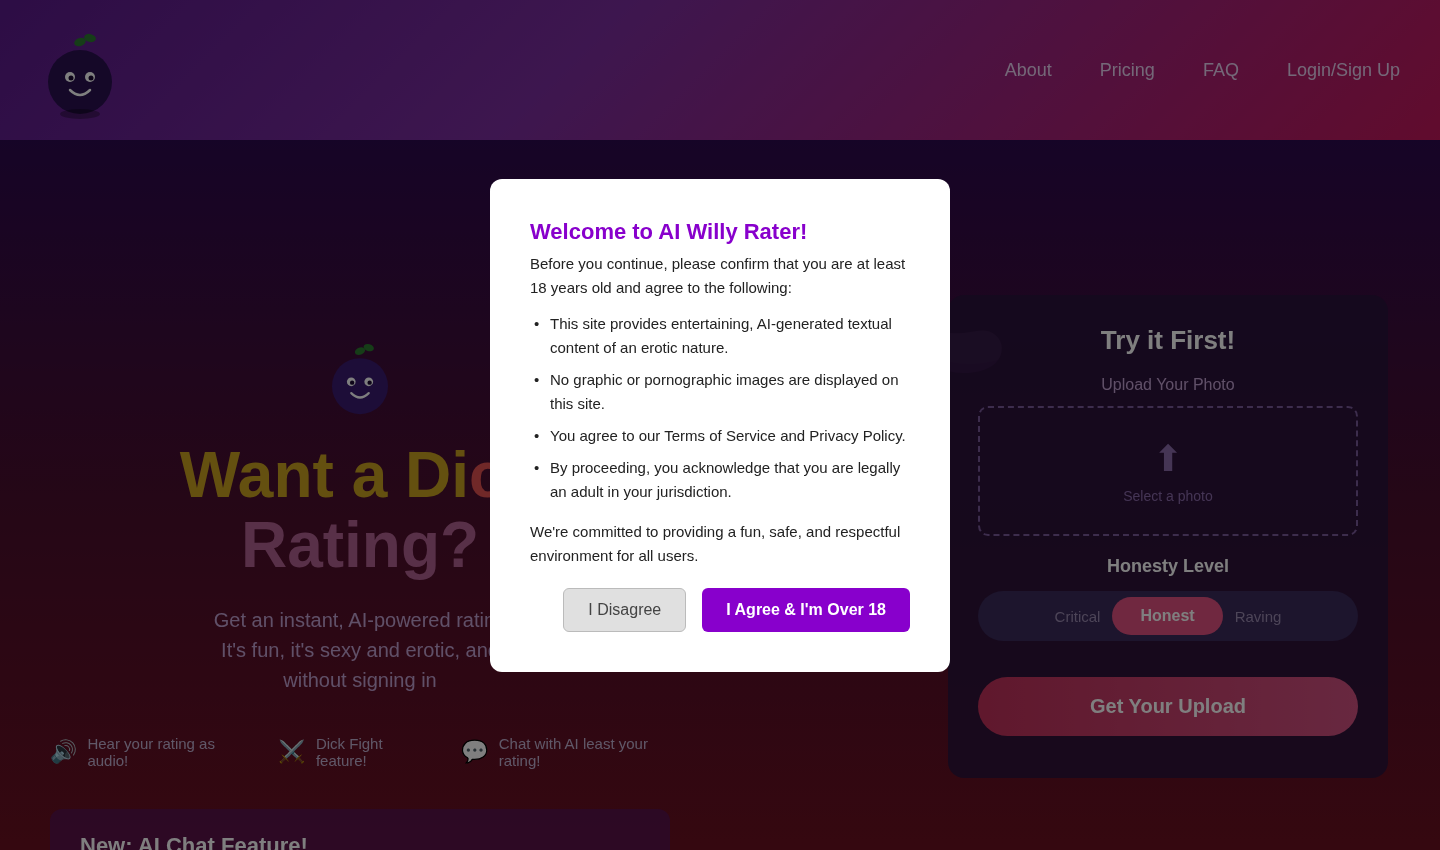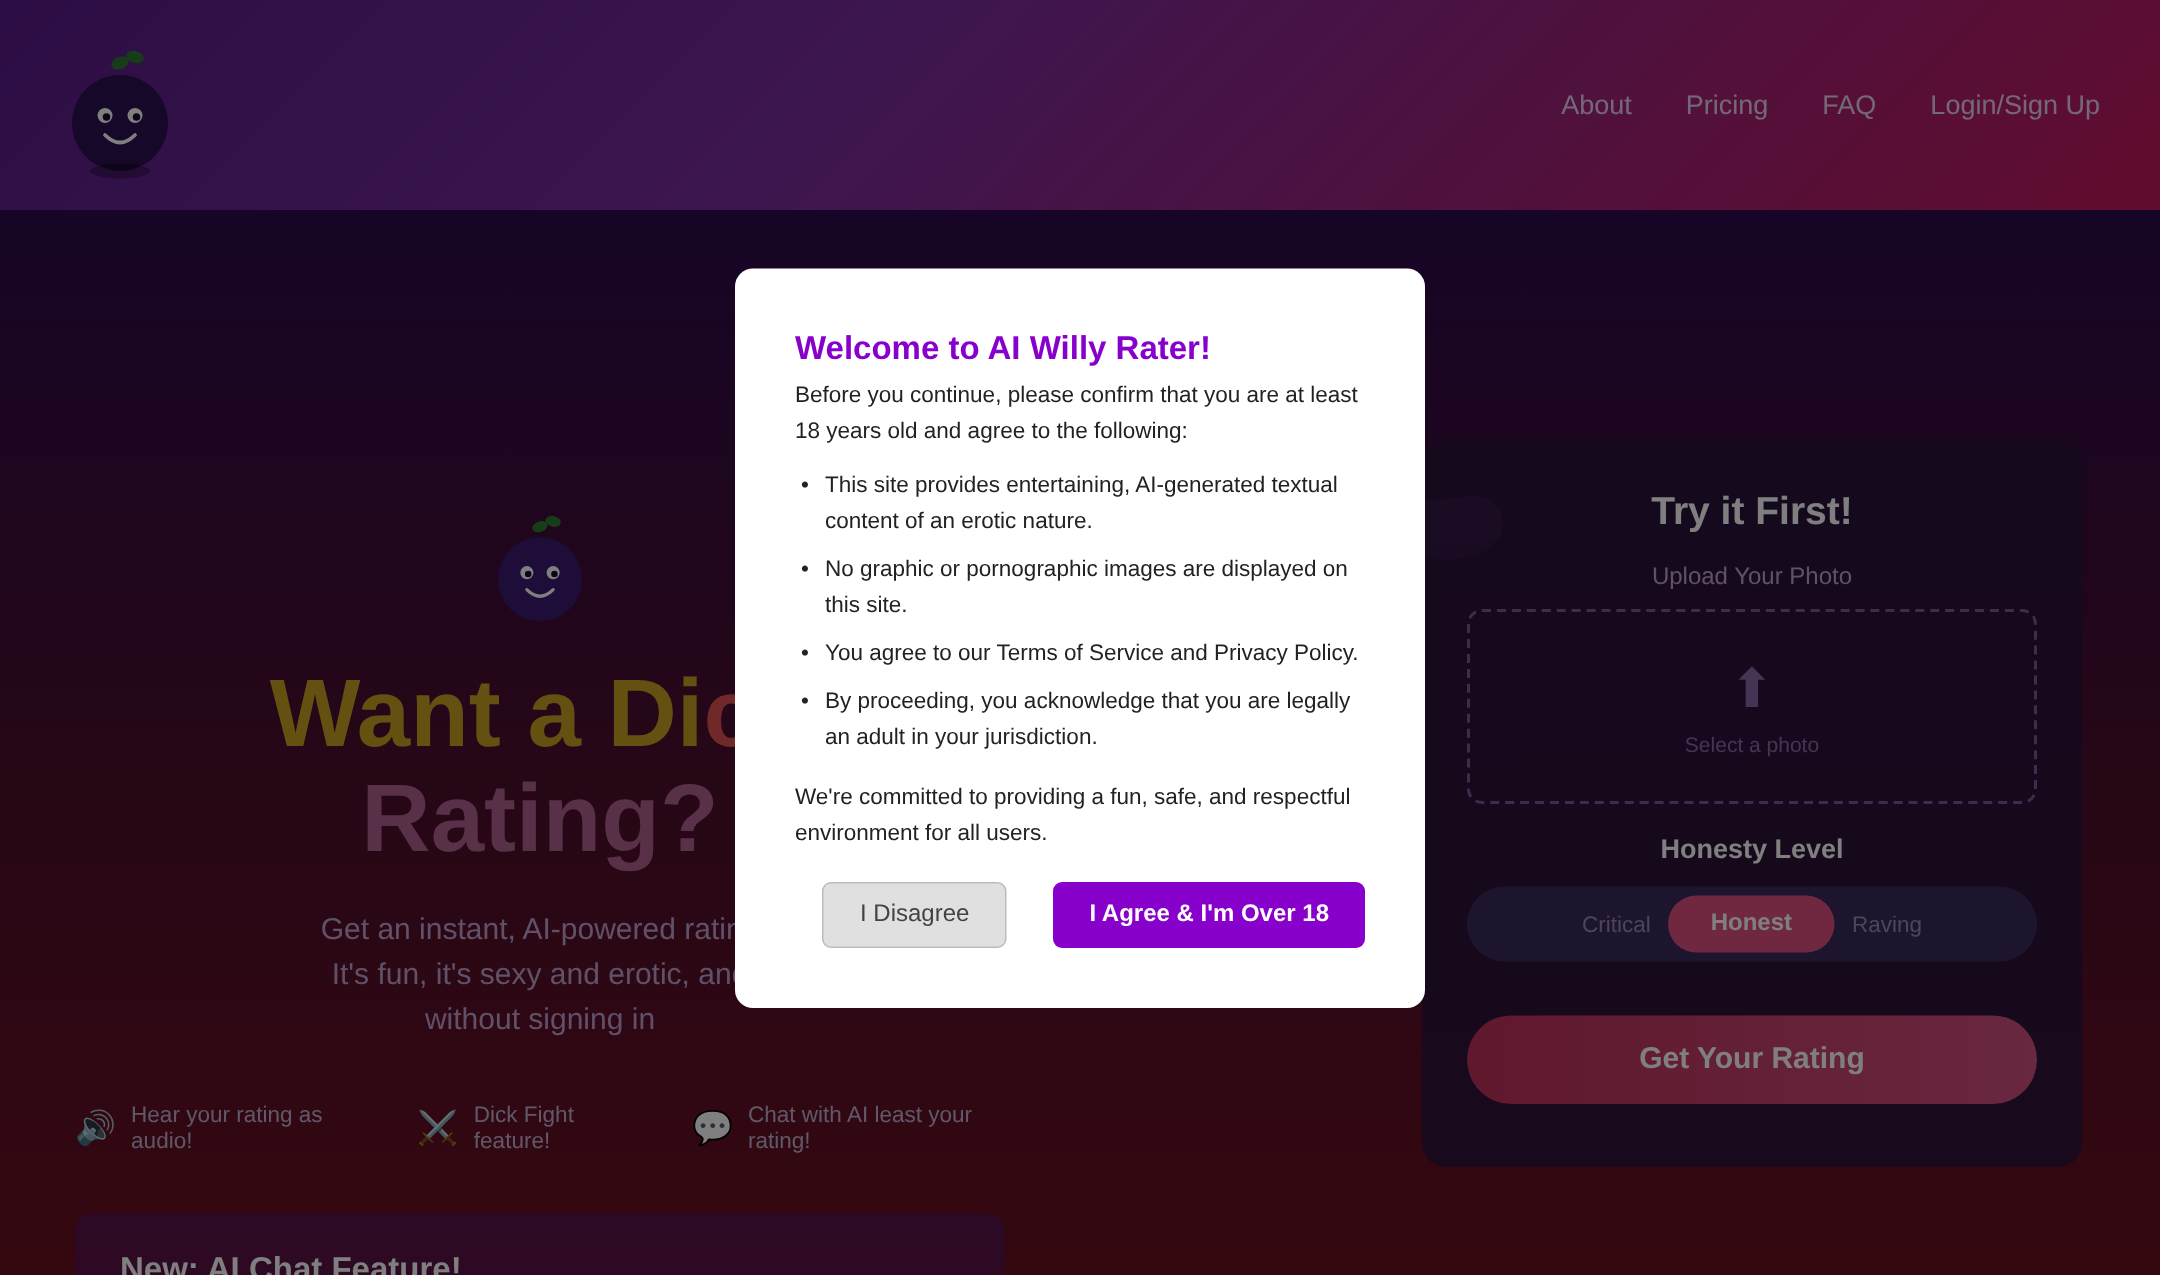--- a/index.html
+++ b/index.html
@@ -26,21 +26,21 @@
       position: relative;
     }
     #site-title {
       color: #d4f0a0;
       font-size: 28px;
       font-weight: bold;
     }
     #nav {
       margin-left: auto;
       display: flex;
-      gap: 36px;
+      gap: 48px;
       align-items: center;
     }
     #nav a {
       color: #e8d0f0;
       text-decoration: none;
       font-size: 18px;
       font-weight: 500;
     }
     #nav .login-btn {
       color: #e8d0f0;
@@ -257,21 +257,21 @@
       position: relative;
       margin-bottom: 8px;
     }
     #modal-body ul li::before {
       content: "•";
       position: absolute;
       left: 4px;
     }
     #modal-footer {
       display: flex;
-      gap: 31px;
+      gap: 16px;
       justify-content: flex-end;
       margin-top: 20px;
     }
     #disagree-btn {
       background: #e0e0e0;
       color: #444;
       border: 1px solid #bbb;
       border-radius: 6px;
       padding: 12px 24px;
       font-size: 16px;
@@ -378,21 +378,21 @@
     <div id="upload-box">
       <div id="upload-icon">⬆</div>
       <div id="upload-text">Select a photo</div>
     </div>
     <div id="honesty-label">Honesty Level</div>
     <div id="honesty-slider">
       <span class="label-left">Critical</span>
       <button class="active-btn">Honest</button>
       <span class="label-right">Raving</span>
     </div>
-    <button id="get-rating-btn">Get Your Rating</button>
+    <button id="get-rating-btn">Get Your Upload</button>
   </div>
 
 </div>
 
 <div id="modal-overlay">
   <div id="modal">
     <div id="modal-title">Welcome to AI Willy Rater!</div>
     <div id="modal-body">
       <p>Before you continue, please confirm that you are at least 18 years old and agree to the following:</p>
       <ul>

